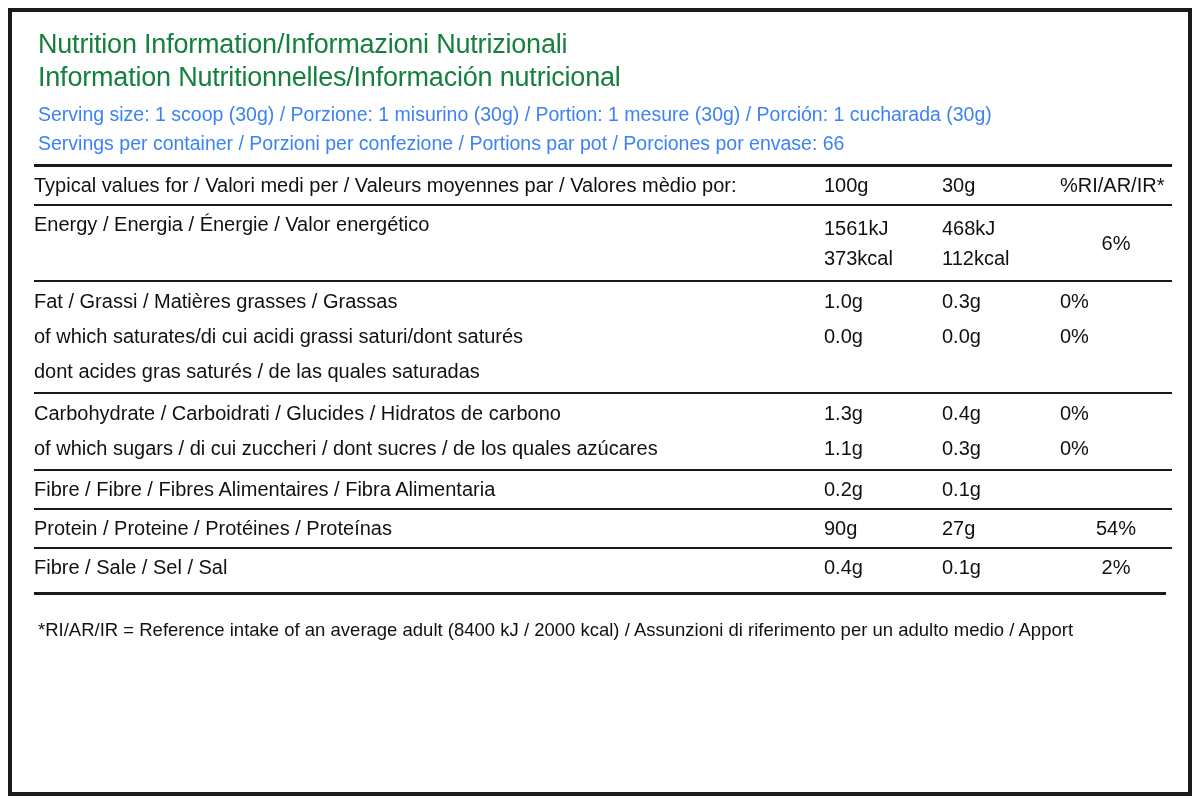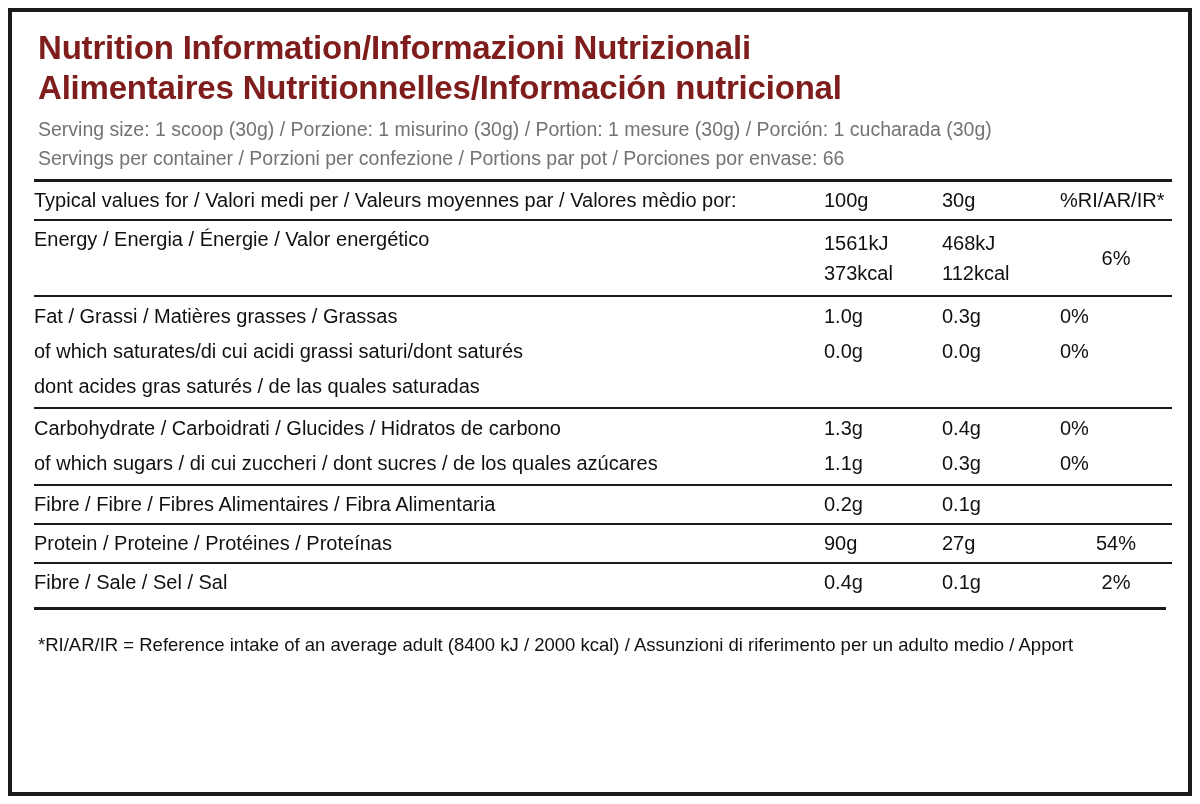--- a/index.html
+++ b/index.html
@@ -21,30 +21,30 @@
     left: 8px;
     top: 8px;
     width: 1184px;
     height: 788px;
     border: 4px solid #1a1a1a;
     background: #ffffff;
     padding: 16px 22px 10px 22px;
   }
   .title-block { margin: 0 0 6px 4px; }
   .title-line {
-    font-size: 33px;
-    font-weight: bold;
-    color: #7f1d1d;
+    font-size: 27px;
+    font-weight: normal;
+    color: #15803d;
     line-height: 1.22;
     letter-spacing: -0.2px;
     white-space: nowrap;
   }
   .serving-line {
     font-size: 19.5px;
-    color: #737373;
+    color: #3b82f6;
     line-height: 1.5;
     margin-left: 4px;
     white-space: nowrap;
   }
   .serving-block { margin-top: 4px; margin-bottom: 6px; }
 
   table.nut {
     width: 100%;
     border-collapse: collapse;
     table-layout: fixed;
@@ -94,21 +94,21 @@
   }
 </style>
 </head>
 <body>
 
 <div id="page">
   <div class="panel">
 
     <div class="title-block">
       <div class="title-line">Nutrition Information/Informazioni Nutrizionali</div>
-      <div class="title-line">Alimentaires Nutritionnelles/Información nutricional</div>
+      <div class="title-line">Information Nutritionnelles/Información nutricional</div>
     </div>
 
     <div class="serving-block">
       <div class="serving-line">Serving size: 1 scoop (30g) / Porzione: 1 misurino (30g) / Portion: 1 mesure (30g) / Porción: 1 cucharada (30g)</div>
       <div class="serving-line">Servings per container / Porzioni per confezione / Portions par pot / Porciones por envase: 66</div>
     </div>
 
     <table class="nut">
       <colgroup>
         <col class="col-label">

